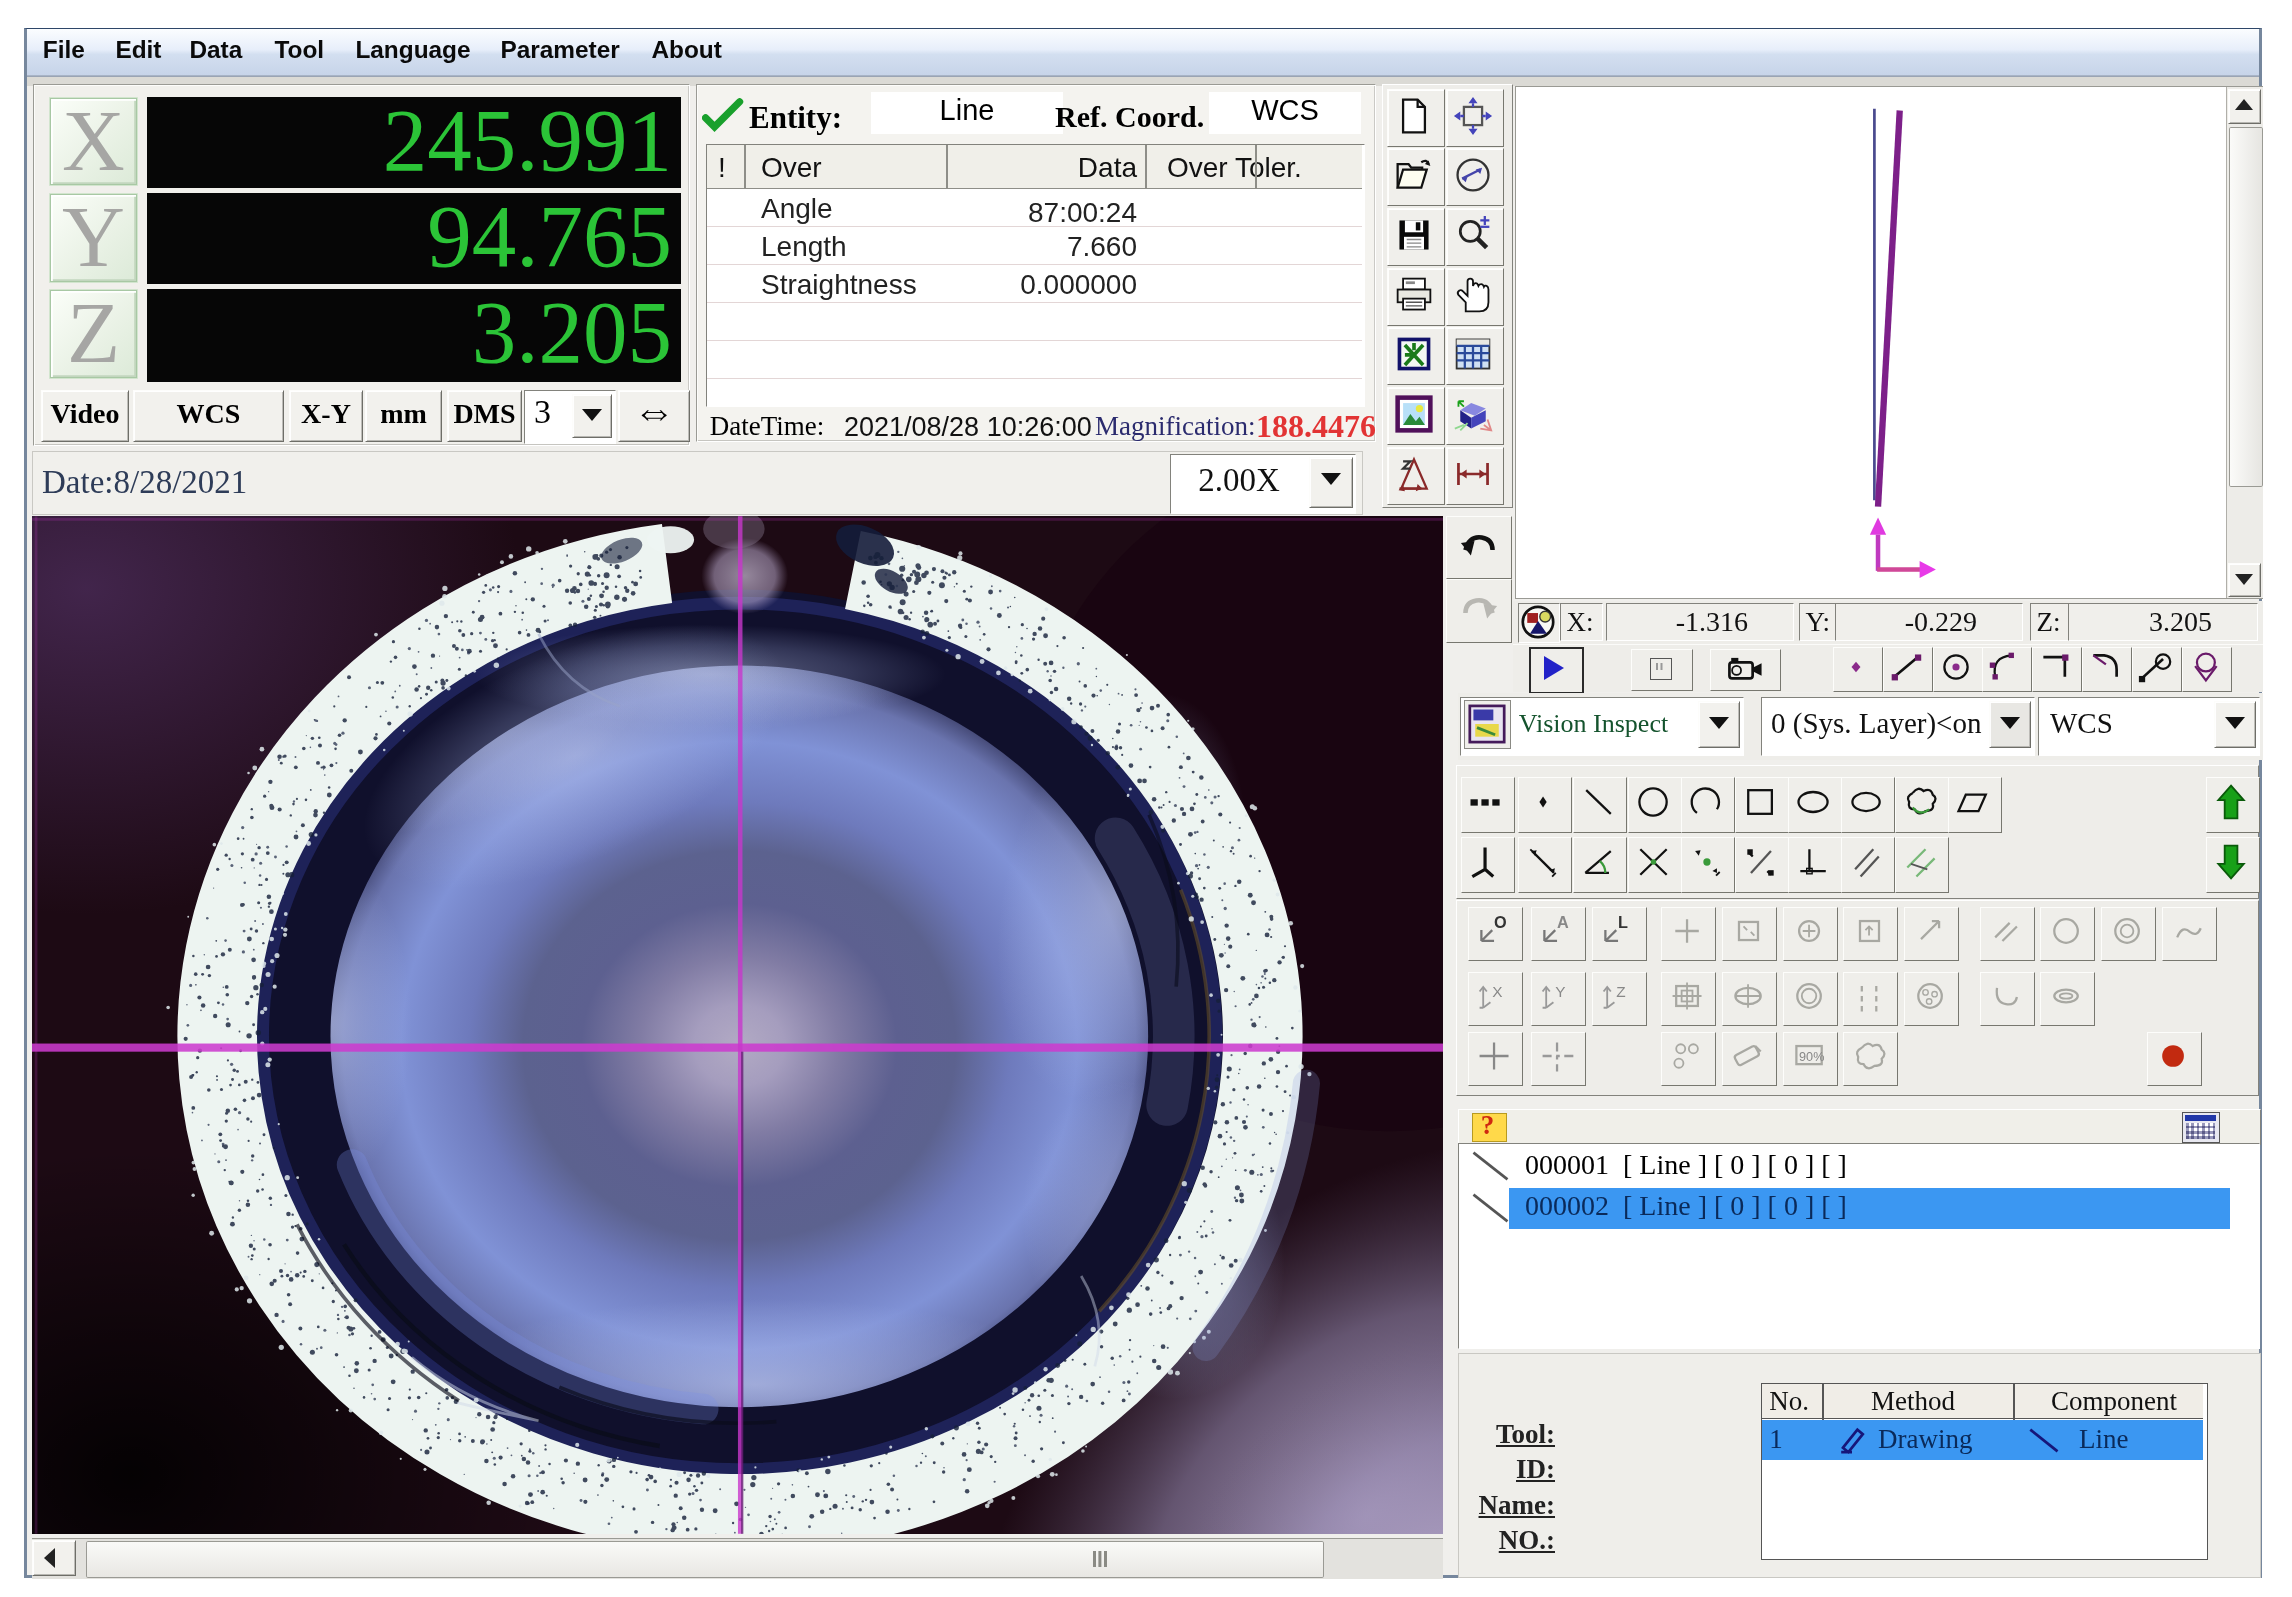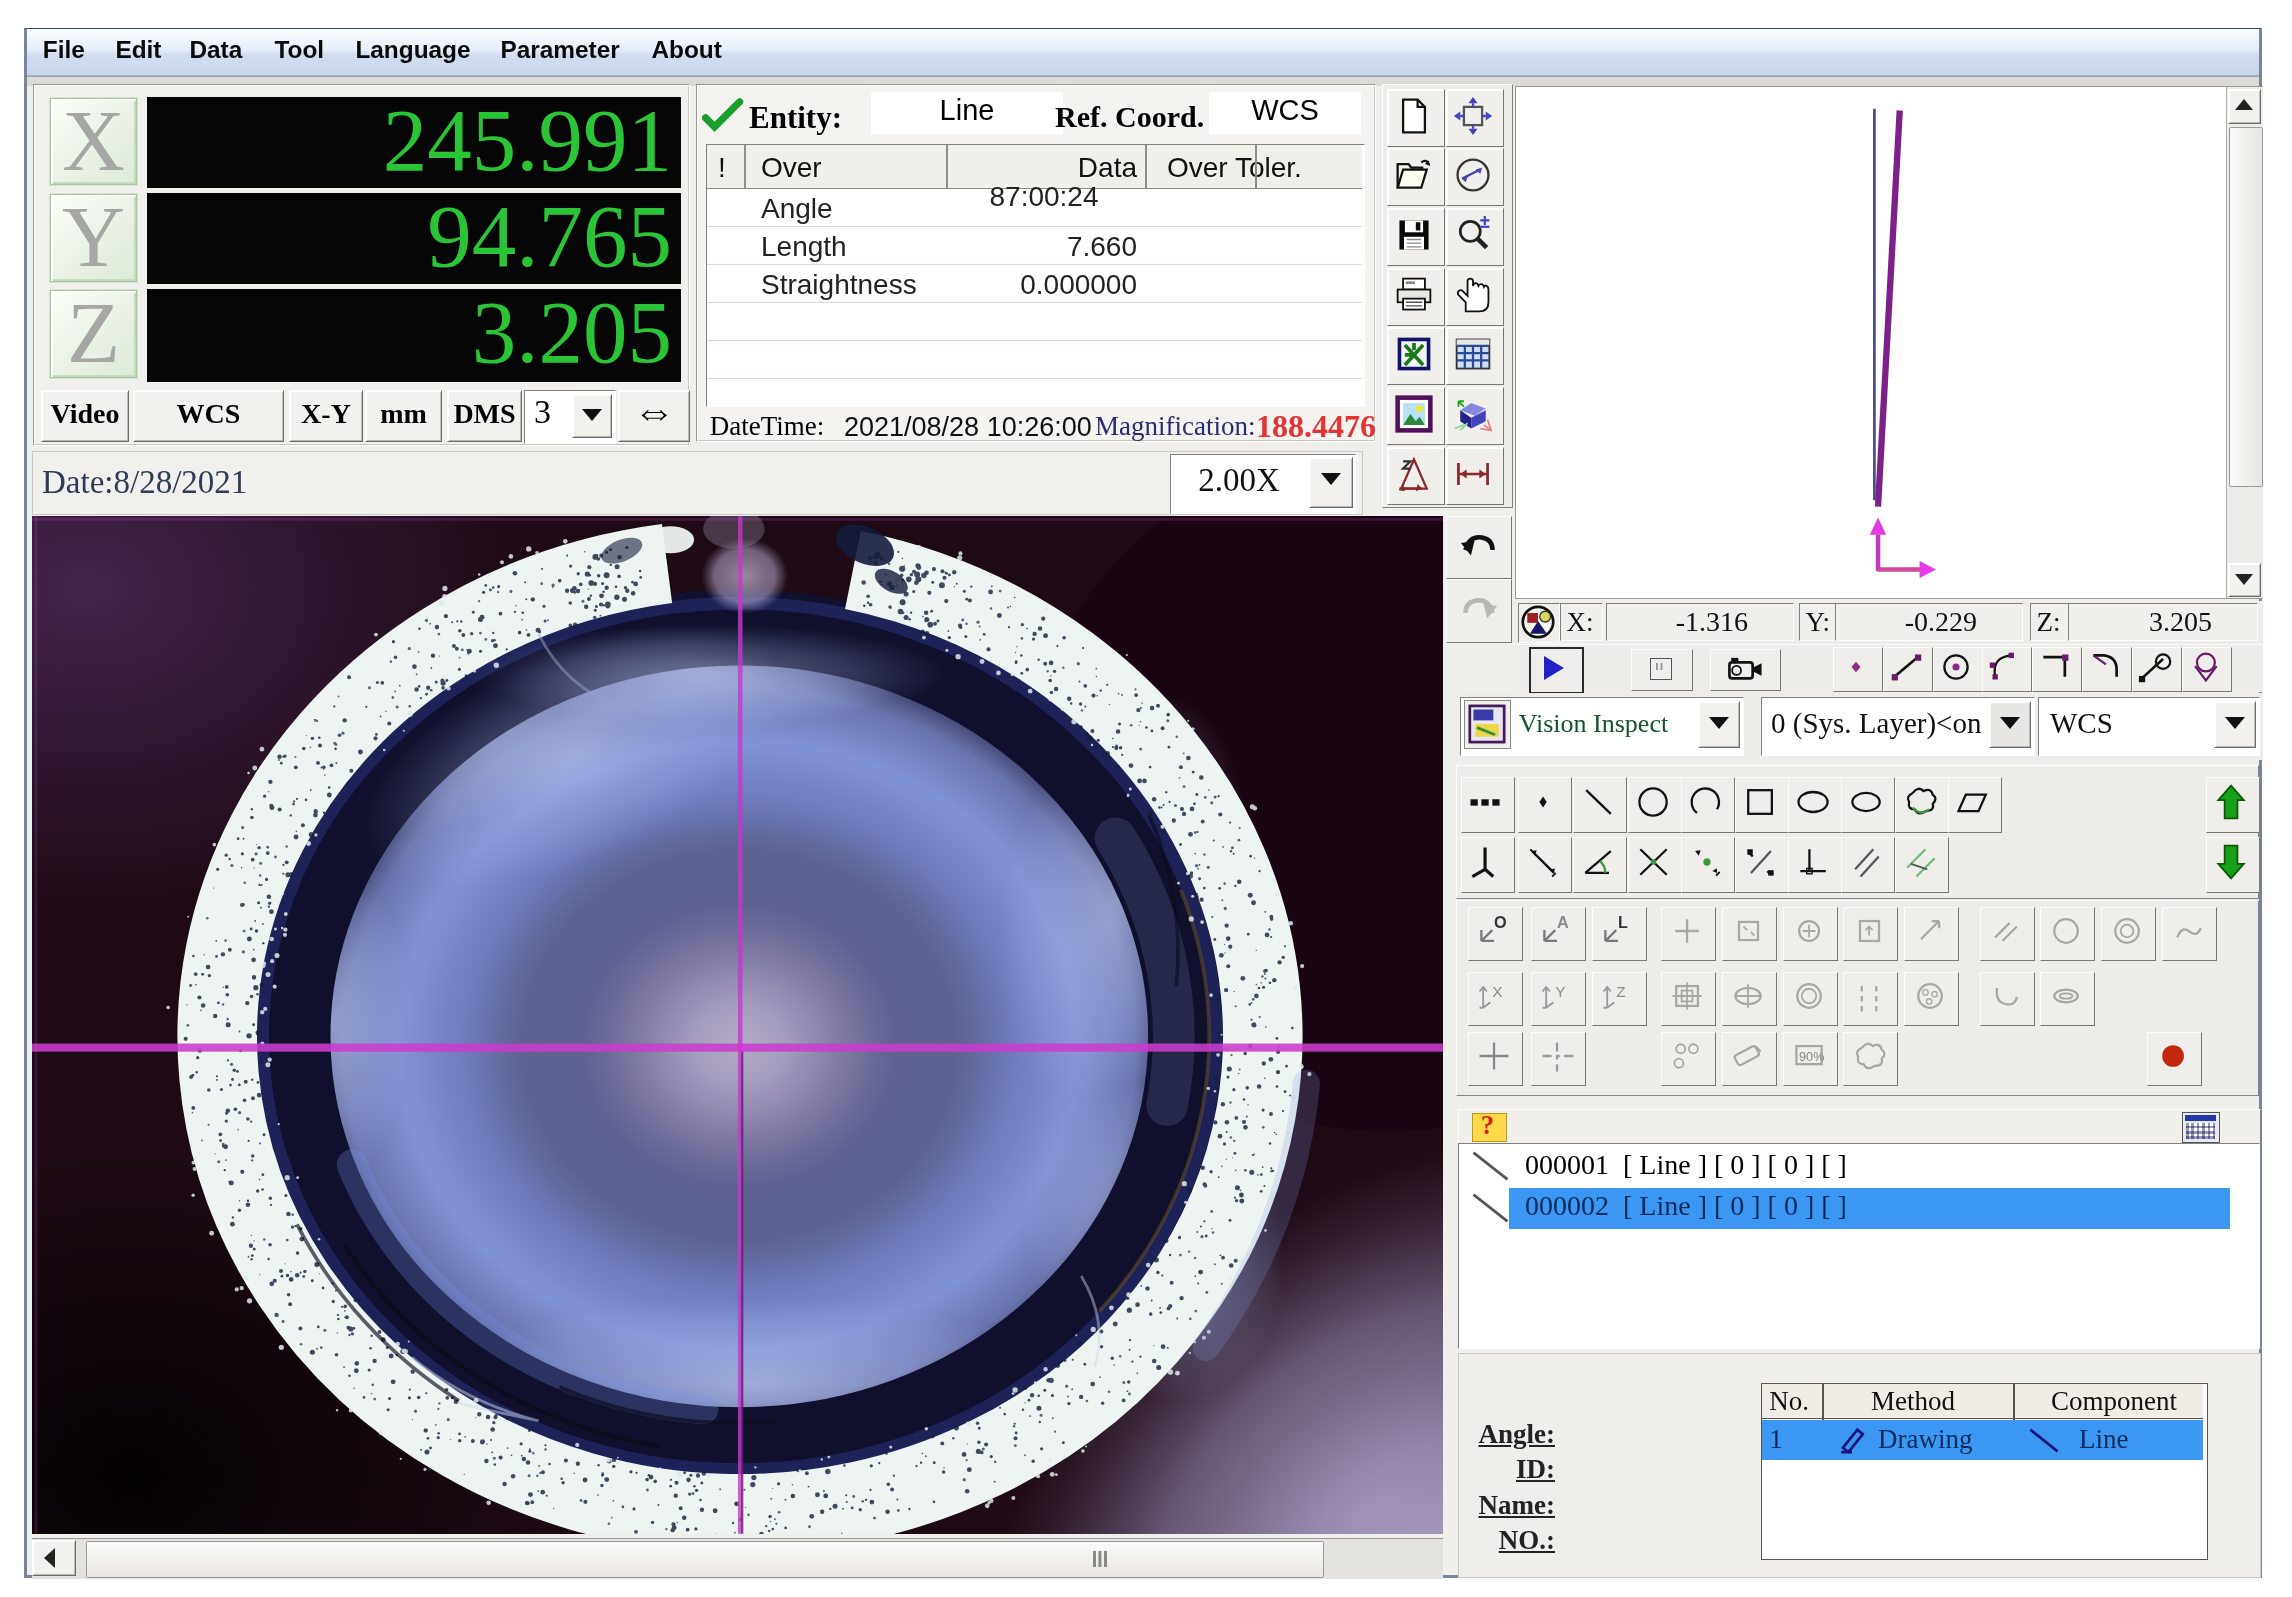--- a/index.html
+++ b/index.html
@@ -102,21 +102,21 @@
     <div class="abs" style="left:244px;top:7.2px;width:186px;font-size:28px;color:#111;text-align:right;">Data</div>
     <div class="abs" style="left:438px;top:0;width:1.8px;height:43px;background:#8e8e88;"></div>
     <div class="abs" style="left:460px;top:7.2px;font-size:28px;color:#111;">Over Toler.</div>
     <div class="abs" style="left:548px;top:0;width:1.8px;height:43px;background:#8e8e88;"></div>
     <div class="rowsep" style="top:81px;"></div>
     <div class="rowsep" style="top:119px;"></div>
     <div class="rowsep" style="top:157px;"></div>
     <div class="rowsep" style="top:195px;"></div>
     <div class="rowsep" style="top:233px;"></div>
     <div class="abs" style="left:54px;top:48px;font-size:28px;color:#222;">Angle</div>
-    <div class="abs" style="left:244px;top:36px;width:186px;text-align:center;font-size:28px;color:#222;">87:00:24</div>
+    <div class="abs" style="left:244px;top:52px;width:186px;text-align:right;font-size:28px;color:#222;">87:00:24</div>
     <div class="abs" style="left:54px;top:86px;font-size:28px;color:#222;">Length</div>
     <div class="abs" style="left:244px;top:86px;width:186px;text-align:right;font-size:28px;color:#222;">7.660</div>
     <div class="abs" style="left:54px;top:124px;font-size:28px;color:#222;">Straightness</div>
     <div class="abs" style="left:244px;top:124px;width:186px;text-align:right;font-size:28px;color:#222;">0.000000</div>
   </div>
   <div class="abs serif" style="left:12.7px;top:326px;font-size:27px;color:#000;">DateTime:</div>
   <div class="abs" style="left:147px;top:327px;font-size:27px;color:#111;">2021/08/28 10:26:00</div>
   <div class="abs serif" style="left:398px;top:326px;font-size:27px;color:#2b2b6e;">Magnification:</div>
   <div class="abs serif" style="left:559px;top:323px;font-size:32px;font-weight:bold;color:#e23434;">188.4476</div>
 </div>
@@ -2136,21 +2136,21 @@
       </svg>
   <div class="abs serif" style="left:66px;top:4.5px;font-size:28px;color:#000000;">000001&nbsp; [ Line ] [ 0 ] [ 0 ] [ ]</div>
   <div class="abs" style="left:50px;top:44px;width:721px;height:41px;background:#3b97f2;"></div>
   <svg class="abs" style="left:9px;top:47px;" width="45" height="34" viewBox="0 0 50 38">
         <line x1="6" y1="4" x2="44" y2="34" stroke="#555" stroke-width="3"></line>
       </svg>
   <div class="abs serif" style="left:66px;top:46px;font-size:28px;color:#0a2a5a;">000002&nbsp; [ Line ] [ 0 ] [ 0 ] [ ]</div>
 </div>
 
 <div class="abs" id="bottompanel" style="left:1458px;top:1353px;width:801px;height:223px;background:#efeeea;border:0.9px solid #c9c8c3;">
-  <div class="abs serif blab" style="left:0px;top:65px;">Angle:</div>
+  <div class="abs serif blab" style="left:0px;top:65px;">Tool:</div>
   <div class="abs serif blab" style="left:0px;top:100px;">ID:</div>
   <div class="abs serif blab" style="left:0px;top:136px;">Name:</div>
   <div class="abs serif blab" style="left:0px;top:171px;">NO.:</div>
   <div class="abs" style="left:302px;top:29px;width:445px;height:175px;background:#ffffff;border:1.8px solid #555;">
     <div class="abs" style="left:0;top:0;width:441px;height:34px;background:#f0ede7;border-bottom:1.8px solid #555;"></div>
     <div class="abs" style="left:60px;top:0;width:1.8px;height:36px;background:#555;"></div>
     <div class="abs" style="left:251px;top:0;width:1.8px;height:36px;background:#555;"></div>
     <div class="abs serif" style="left:7.2px;top:1.8px;font-size:27px;color:#111;">No.</div>
     <div class="abs serif" style="left:109px;top:1.8px;font-size:27px;color:#111;">Method</div>
     <div class="abs serif" style="left:289px;top:1.8px;font-size:27px;color:#111;">Component</div>

